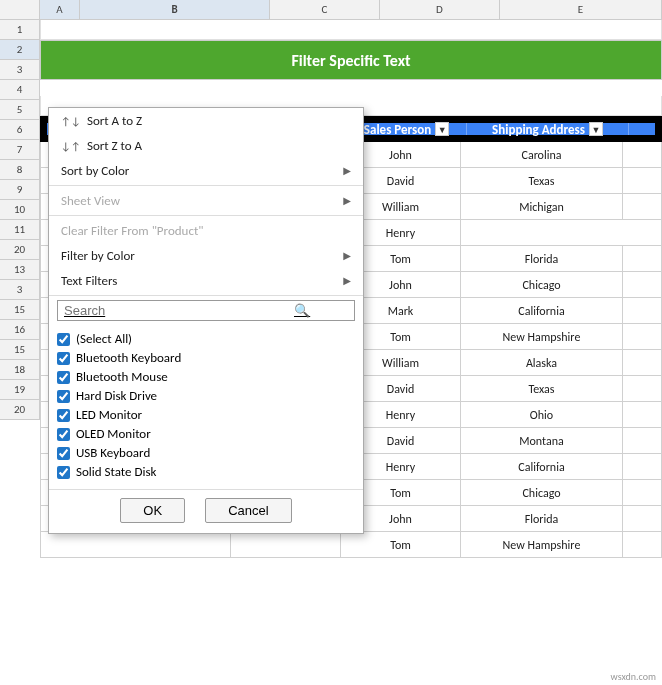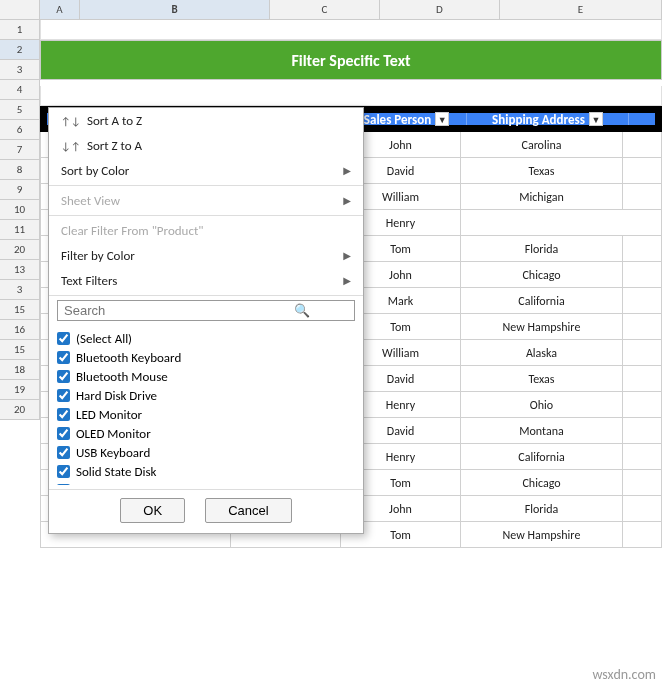--- a/index.html
+++ b/index.html
@@ -72,21 +72,21 @@
     .title-row {
       display: flex;
       height: 40px;
       align-items: center;
       justify-content: center;
       background: #4ea72e;
       color: white;
       font-size: 16px;
       font-weight: bold;
       border: 1px solid #ccc;
-      margin-bottom: 6px;
+      margin-bottom: 16px;
     }
 
     .spacer-row {
       height: 20px;
       border-bottom: 1px solid #e0e0e0;
       border-left: 1px solid #e0e0e0;
       border-right: 1px solid #e0e0e0;
     }
 
     
@@ -188,20 +188,21 @@
       color: #555;
     }
 
     
     .search-box {
       margin: 4px 8px;
       display: flex;
       align-items: center;
       border: 1px solid #999;
       padding: 2px 6px;
+      text-decoration: underline;
     }
     .search-input {
       border: none;
       outline: none;
       font-size: 13px;
       width: 230px;
       color: #888;
     }
     .search-icon-span {
       font-size: 13px;
@@ -209,21 +210,21 @@
     }
 
     
     .checkbox-list {
       padding: 4px 8px;
       max-height: 160px;
       overflow-y: auto;
     }
     .checkbox-item {
       display: flex;
-      align-items: center;
+      align-items: flex-end;
       padding: 2px 0;
       font-size: 13px;
       cursor: pointer;
     }
     .checkbox-item input[type="checkbox"] {
       margin-right: 6px;
       accent-color: #1f76c8;
     }
 
     
@@ -242,21 +243,21 @@
       border: 1px solid #999;
       background: #f5f5f5;
       border-radius: 2px;
     }
 
     
     .watermark {
       position: absolute;
       bottom: 2px;
       right: 6px;
-      font-size: 14px;
+      font-size: 10px;
       color: #999;
     }
   </style>
 </head>
 <body>
 
 <div class="spreadsheet">
 
   <div class="col-headers">
     <div class="col-header-cell" style="width:40px;"></div>

